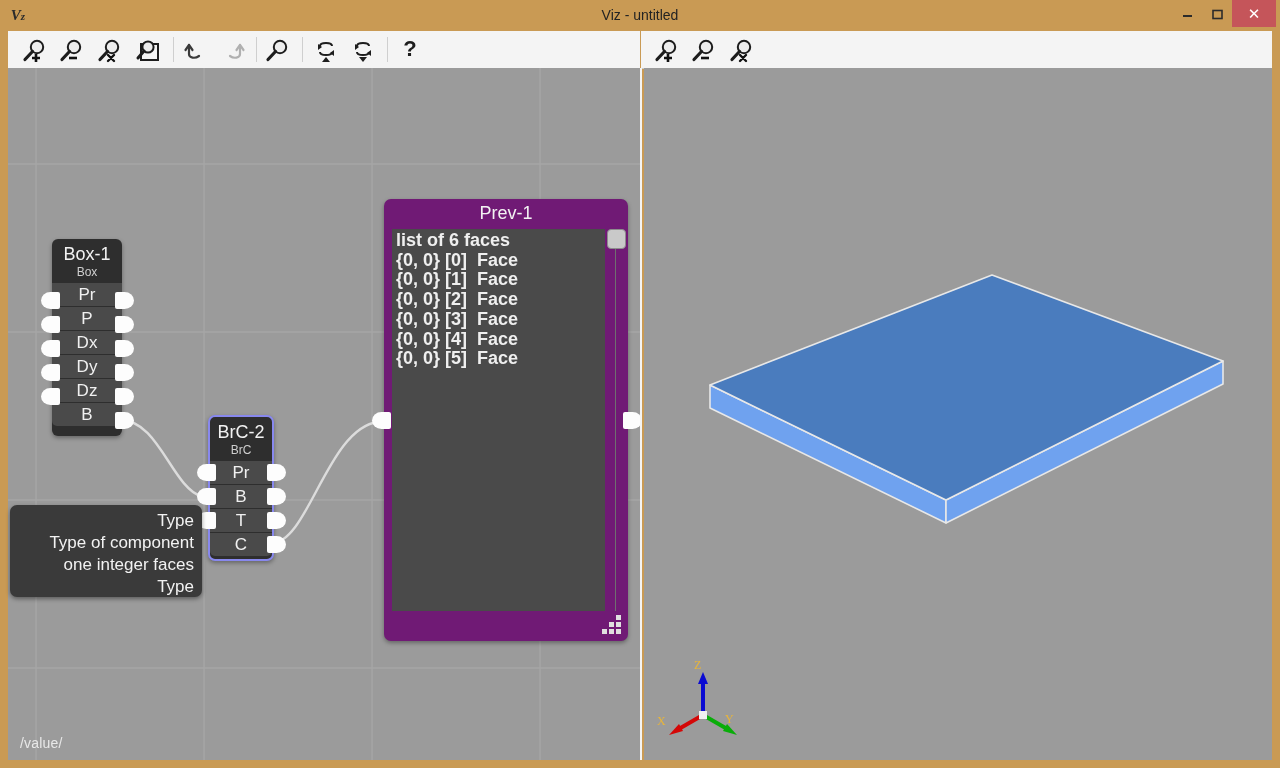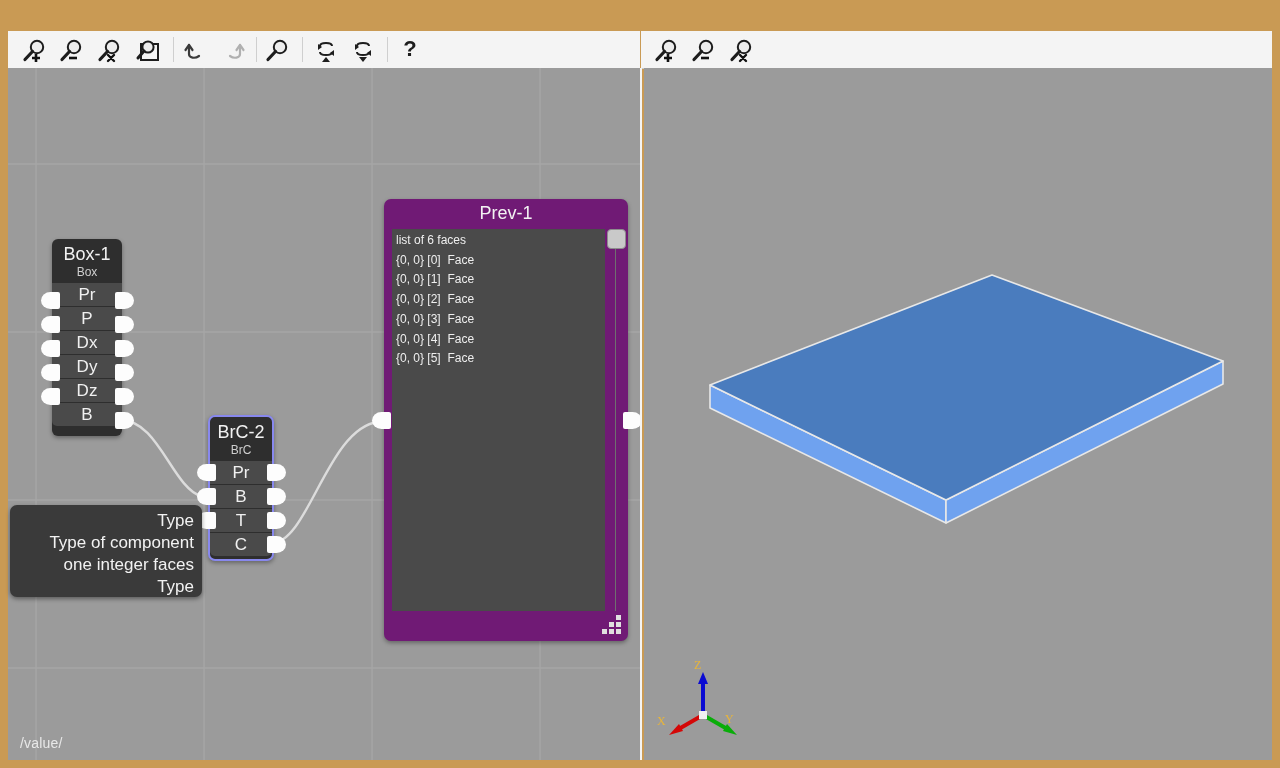--- a/index.html
+++ b/index.html
@@ -47,42 +47,57 @@
   .port{position:absolute;width:19px;height:17px;background:#fdfdfd;border-radius:50%;}
   .port.in{border-top-right-radius:2px;border-bottom-right-radius:2px;}
   .port.out{border-top-left-radius:2px;border-bottom-left-radius:2px;}
 
   #node-box{left:52px;top:239px;width:70px;padding-bottom:10px;}
   #node-brc{left:208px;top:415px;width:62px;padding-bottom:3px;
             border:2px solid #8888ee;background:#2e2e2e;border-radius:7px;}
   #node-prev{left:384px;top:199px;width:244px;height:442px;background:#701a75;border-radius:7px;}
   #prev-title{color:#f2f2f2;font-size:18px;text-align:center;line-height:28px;}
   #prev-text{position:absolute;left:8px;top:30px;width:205px;height:380px;background:#4a4a4a;
-             color:#efefef;font-size:12px;line-height:19.7px;padding:2px 4px 0 4px;overflow:hidden;
-             white-space:pre;}
+             color:#efefef;font-size:18px;line-height:19.7px;padding:2px 4px 0 4px;overflow:hidden;
+             white-space:pre;font-weight:bold;}
   #prev-scroll{position:absolute;left:227px;top:30px;width:9px;height:382px;}
   #prev-scroll .track{position:absolute;left:4px;top:2px;width:1px;height:380px;background:#6f6f6f;}
   #prev-thumb{position:absolute;left:-4px;top:0px;width:17px;height:18px;background:#c9c9c9;
               border-radius:4px;border:1px solid #8d8d8d;}
   #prev-grip{position:absolute;right:6px;bottom:6px;width:20px;height:20px;}
   #prev-grip i{position:absolute;width:5px;height:5px;background:#e0e0e0;display:block;}
 
   
   #tooltip{position:absolute;left:10px;top:505px;width:192px;height:92px;background:#3a3a3a;
            border-radius:7px;color:#f2f2f2;font-size:17px;line-height:22px;text-align:right;
            padding:5px 8px 0 8px;box-sizing:border-box;box-shadow:0 2px 4px rgba(0,0,0,.4);}
 
   
   #viewport{position:absolute;left:644px;top:68px;width:628px;height:692px;background:#9b9b9b;overflow:hidden;}
 </style>
 </head>
 <body>
 
 <div id="app">
 
+  <div id="titlebar">
+    <div id="app-icon">V<span style="font-size:11px">z</span></div>
+    <div id="title-text">Viz - untitled</div>
+    <div class="winbtn" id="btn-min">
+      <svg width="12" height="12" viewBox="0 0 12 12">
+          <rect x="2" y="7" width="9" height="2" fill="#2b2b2b"></rect>
+        </svg>
+    </div>
+    <div class="winbtn" id="btn-max">
+      <svg width="12" height="12" viewBox="0 0 12 12">
+          <rect x="2" y="2.5" width="9" height="8" fill="none" stroke="#2b2b2b" stroke-width="1.6"></rect>
+        </svg>
+    </div>
+    <div class="winbtn" id="btn-close">✕</div>
+  </div>
 
   <div id="toolbar-left">
     <div class="tb-item" style="left:10px">
       <svg width="28" height="28" viewBox="0 0 28 28">
         <circle cx="16" cy="10" r="6.2" fill="#ededed" stroke="#1d1d1d" stroke-width="2"></circle>
         <line x1="11.5" y1="14.5" x2="4" y2="22.5" stroke="#1d1d1d" stroke-width="3.2" stroke-linecap="round"></line>
         <path d="M11 21 h8 M15 17 v8" stroke="#111" stroke-width="2.6" stroke-linecap="butt"></path>
       </svg>
     </div>
     <div class="tb-item" style="left:47px">

